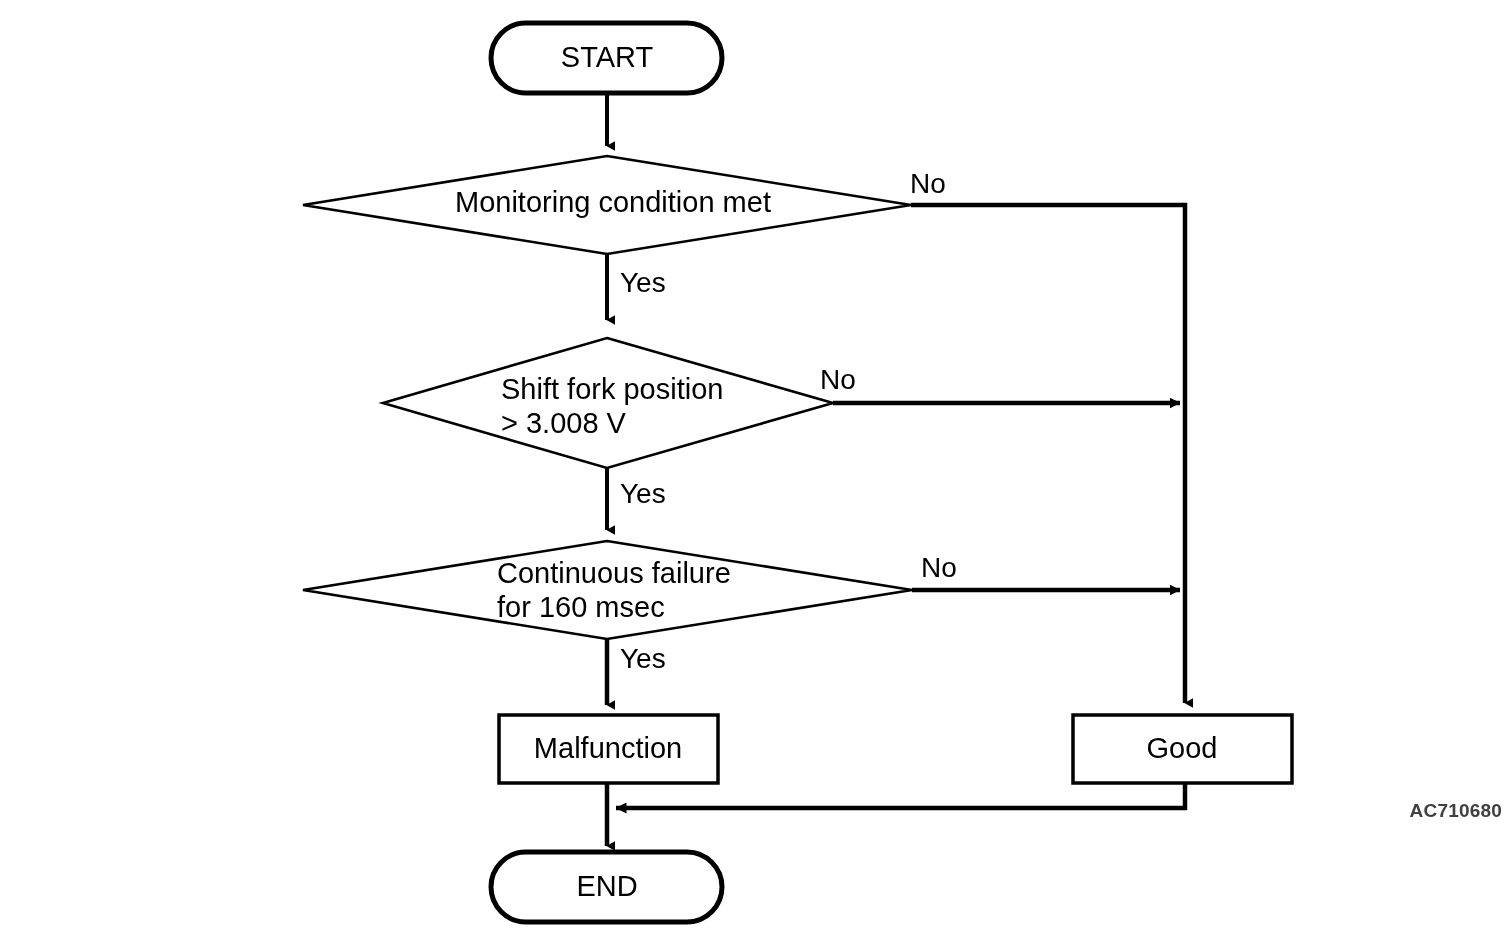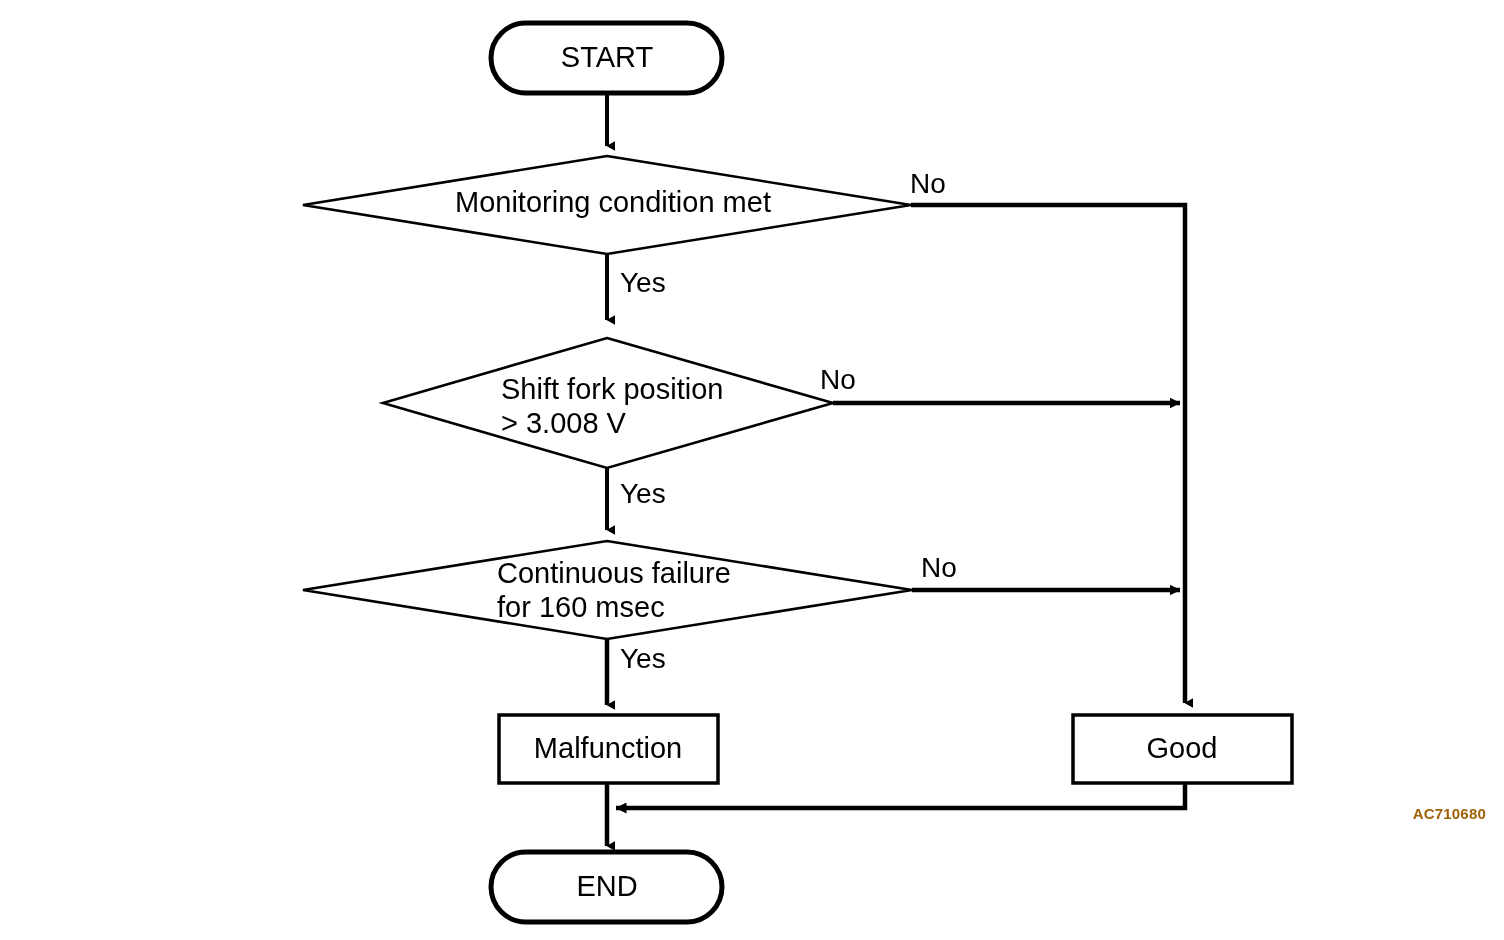--- a/index.html
+++ b/index.html
@@ -69,26 +69,26 @@
   }
   .branch-label {
     font-family: "Liberation Sans", sans-serif;
     font-size: 28px;
     fill: #000000;
     text-anchor: start;
     dominant-baseline: middle;
   }
   .figure-id {
     position: absolute;
-    right: 18px;
+    right: 2px;
     bottom: 6px;
     font-family: "Liberation Sans", sans-serif;
-    font-size: 15px;
+    font-size: 19px;
     font-weight: bold;
-    color: #a16207;
+    color: #404040;
     letter-spacing: 0.2px;
   }
 </style>
 </head>
 <body>
 
 <div id="diagram-root">
 
   <svg id="flowchart" viewBox="0 0 1504 940">
     <defs>

